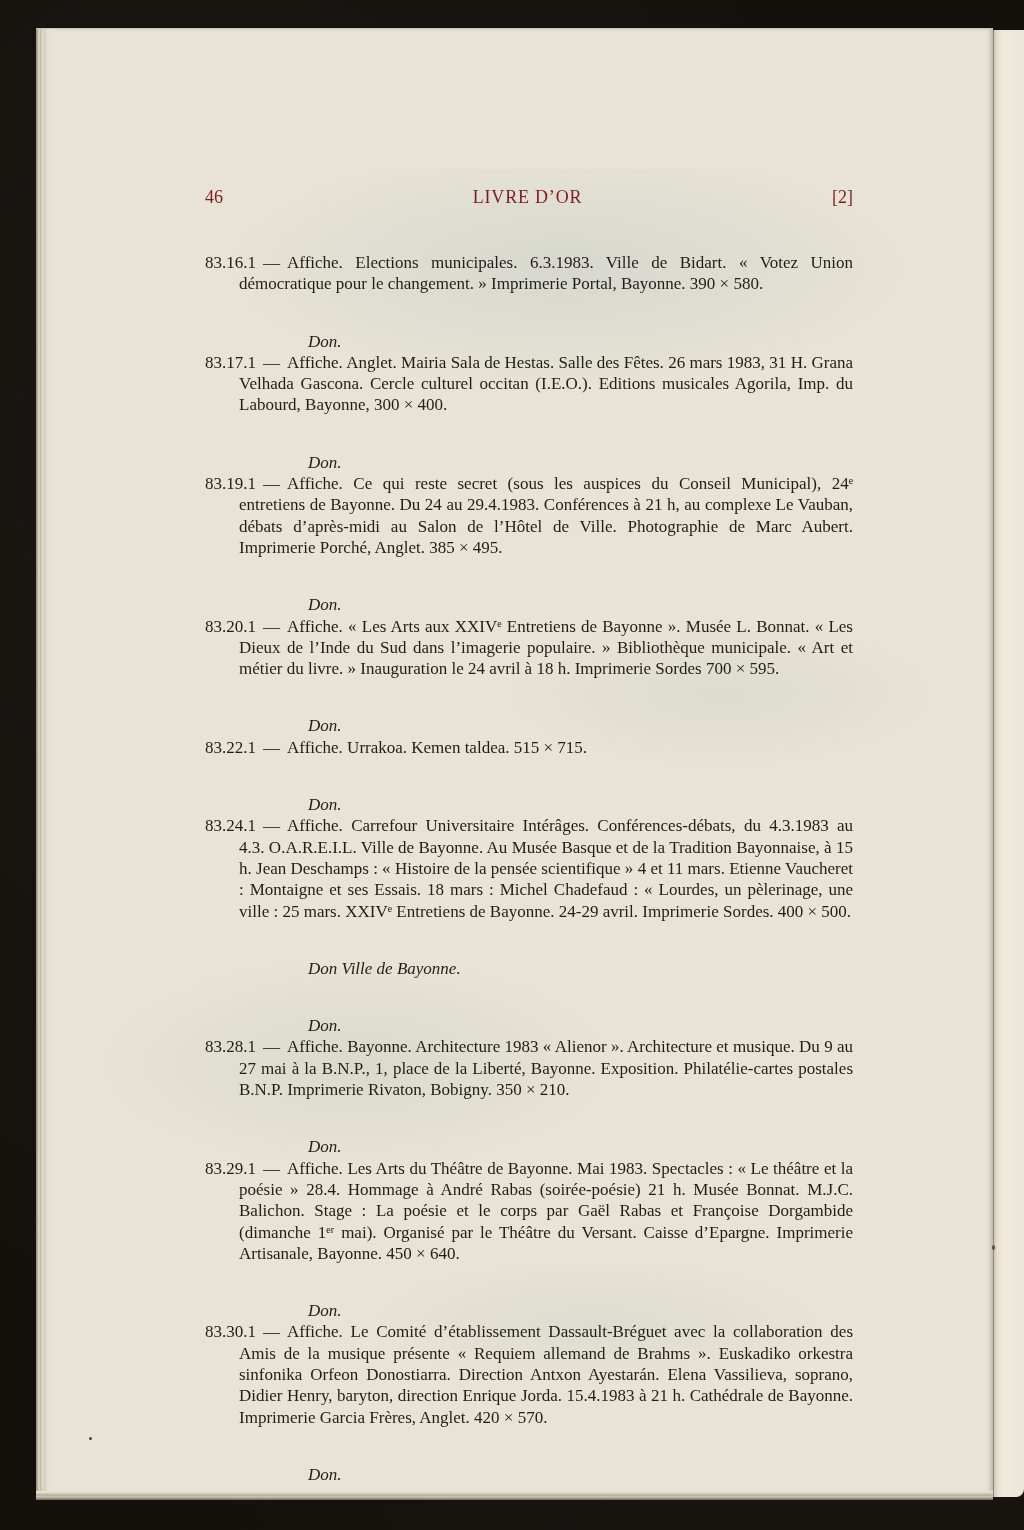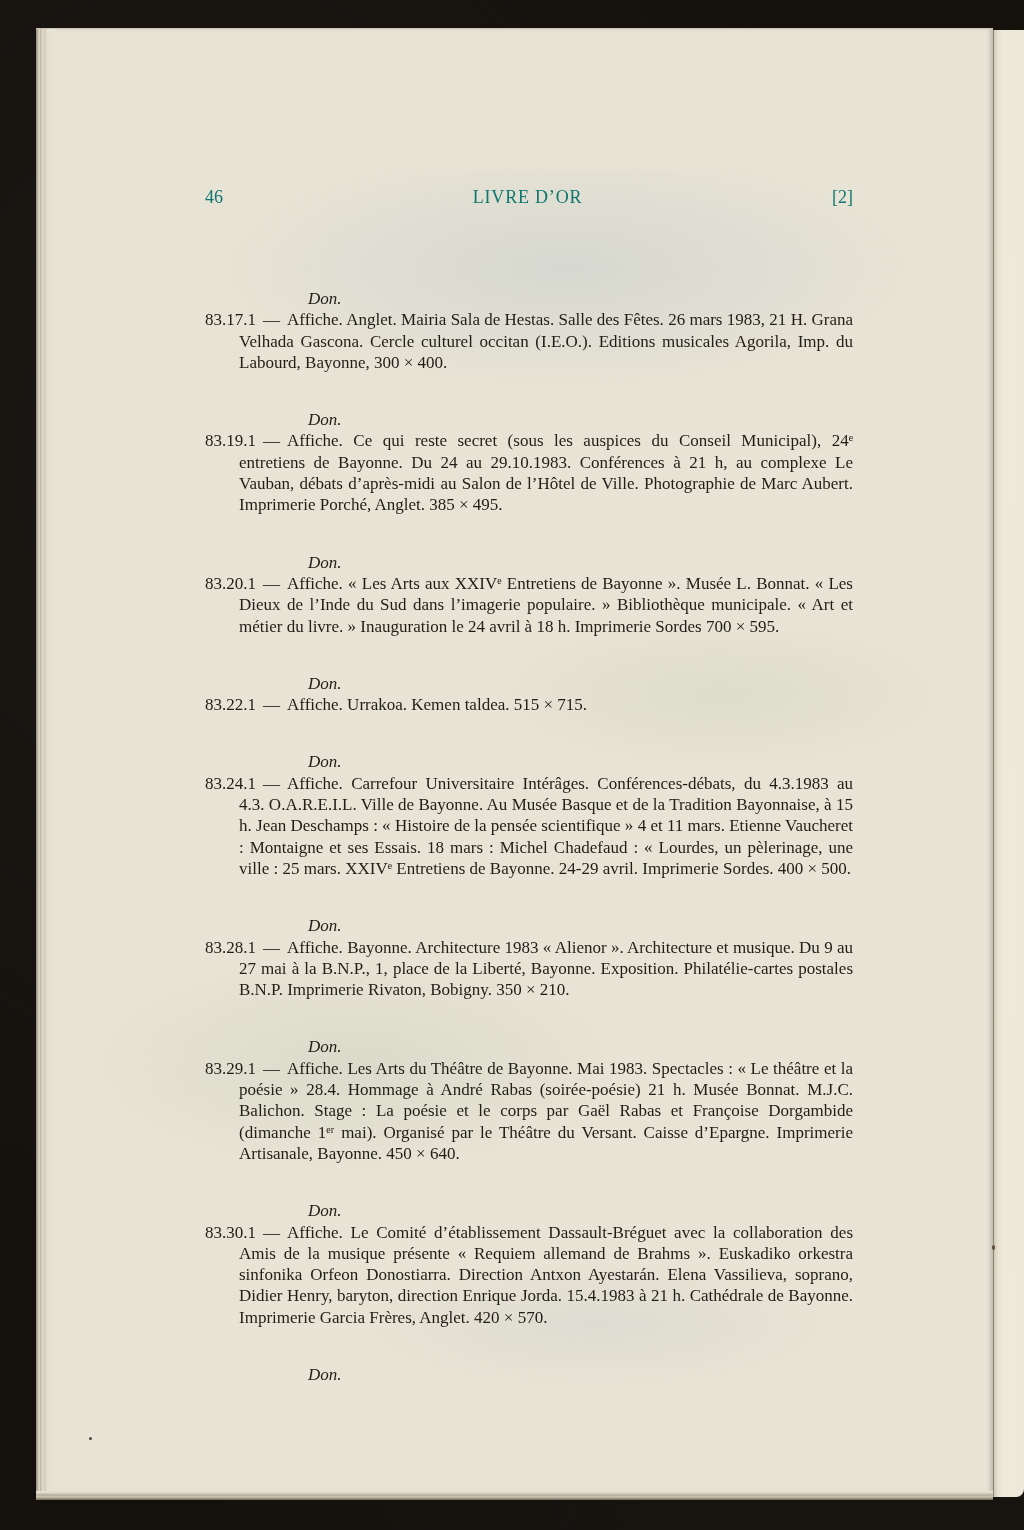--- a/index.html
+++ b/index.html
@@ -63,21 +63,21 @@
 
   .speck { position: absolute; border-radius: 50%; }
   .speck-a { left: 53px; top: 1408px; width: 3px; height: 3px; background: #4a443a; }
   .speck-b { left: 956px; top: 1216px; width: 3px; height: 5px; background: #5d4a34; }
 
   
   .running-head {
     position: absolute;
     left: 169px; top: 158px; width: 648px;
     display: flex; justify-content: space-between; align-items: baseline;
-    font-size: 18px; color: #0f766e;
+    font-size: 18px; color: #7f1d1d;
   }
   .running-head .title { letter-spacing: 0.8px; }
 
   
   .entries {
     position: absolute;
     left: 169px; top: 223px; width: 648px;
     font-size: 17px; line-height: 21.3px;
     color: #211d17;
   }
@@ -112,46 +112,48 @@
 
   <div class="running-head">
     <span class="page-num">46</span>
     <span class="title">LIVRE D’OR</span>
     <span class="issue">[2]</span>
   </div>
 
   <div class="entries">
 
     <div class="entry">
+      <p class="entry-text"><span class="entry-id">83.16.1</span><span class="dash">—</span><span>Affiche. Elections municipales. 6.3.1983. Ville de Bidart. « Votez Union démocratique pour le changement. » Imprimerie Portal, Bayonne. 390 × 580.</span></p>
       <p class="donation">Don.</p>
     </div>
 
     <div class="entry">
-      <p class="entry-text"><span class="entry-id">83.17.1</span><span class="dash">—</span><span>Affiche. Anglet. Mairia Sala de Hestas. Salle des Fêtes. 26 mars 1983, 21 H. Grana Velhada Gascona. Cercle culturel occitan (I.E.O.). Editions musicales Agorila, Imp. du Labourd, Bayonne, 300 × 400.</span></p>
+      <p class="entry-text"><span class="entry-id">83.17.1</span><span class="dash">—</span><span>Affiche. Anglet. Mairia Sala de Hestas. Salle des Fêtes. 26 mars 1983, 31 H. Grana Velhada Gascona. Cercle culturel occitan (I.E.O.). Editions musicales Agorila, Imp. du Labourd, Bayonne, 300 × 400.</span></p>
       <p class="donation">Don.</p>
     </div>
 
     <div class="entry">
-      <p class="entry-text"><span class="entry-id">83.19.1</span><span class="dash">—</span><span>Affiche. Ce qui reste secret (sous les auspices du Conseil Municipal), 24ᵉ entretiens de Bayonne. Du 24 au 29.10.1983. Conférences à 21 h, au complexe Le Vauban, débats d’après-midi au Salon de l’Hôtel de Ville. Photographie de Marc Aubert. Imprimerie Porché, Anglet. 385 × 495.</span></p>
+      <p class="entry-text"><span class="entry-id">83.19.1</span><span class="dash">—</span><span>Affiche. Ce qui reste secret (sous les auspices du Conseil Municipal), 24ᵉ entretiens de Bayonne. Du 24 au 29.4.1983. Conférences à 21 h, au complexe Le Vauban, débats d’après-midi au Salon de l’Hôtel de Ville. Photographie de Marc Aubert. Imprimerie Porché, Anglet. 385 × 495.</span></p>
       <p class="donation">Don.</p>
     </div>
 
     <div class="entry">
       <p class="entry-text"><span class="entry-id">83.20.1</span><span class="dash">—</span><span>Affiche. « Les Arts aux XXIVᵉ Entretiens de Bayonne ». Musée L. Bonnat. « Les Dieux de l’Inde du Sud dans l’imagerie populaire. » Bibliothèque municipale. « Art et métier du livre. » Inauguration le 24 avril à 18 h. Imprimerie Sordes 700 × 595.</span></p>
       <p class="donation">Don.</p>
     </div>
 
 
     <div class="entry">
       <p class="entry-text"><span class="entry-id">83.22.1</span><span class="dash">—</span><span>Affiche. Urrakoa. Kemen taldea. 515 × 715.</span></p>
       <p class="donation">Don.</p>
     </div>
 
     <div class="entry spaced">
       <p class="entry-text"><span class="entry-id">83.24.1</span><span class="dash">—</span><span>Affiche. Carrefour Universitaire Intérâges. Conférences-débats, du 4.3.1983 au 4.3. O.A.R.E.I.L. Ville de Bayonne. Au Musée Basque et de la Tradition Bayonnaise, à 15 h. Jean Deschamps : « Histoire de la pensée scientifique » 4 et 11 mars. Etienne Vaucheret : Montaigne et ses Essais. 18 mars : Michel Chadefaud : « Lourdes, un pèlerinage, une ville : 25 mars. XXIVᵉ Entretiens de Bayonne. 24-29 avril. Imprimerie Sordes. 400 × 500.</span></p>
+      <p class="donation">Don Ville de Bayonne.</p>
     </div>
 
     <div class="entry">
       <p class="donation">Don.</p>
     </div>
 
     <div class="entry">
       <p class="entry-text"><span class="entry-id">83.28.1</span><span class="dash">—</span><span>Affiche. Bayonne. Architecture 1983 « Alienor ». Architecture et musique. Du 9 au 27 mai à la B.N.P., 1, place de la Liberté, Bayonne. Exposition. Philatélie-cartes postales B.N.P. Imprimerie Rivaton, Bobigny. 350 × 210.</span></p>
       <p class="donation">Don.</p>
     </div>

